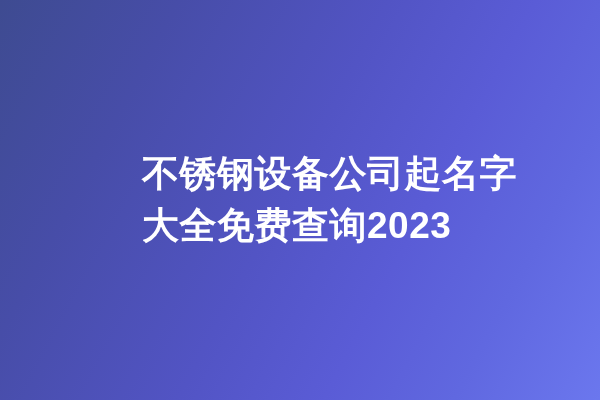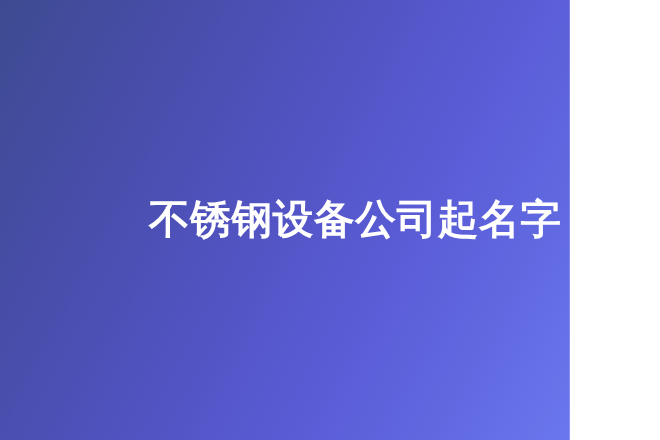--- a/index.html
+++ b/index.html
@@ -9,36 +9,36 @@
 
   body {
     width: 600px;
     height: 400px;
     overflow: hidden;
     font-family: "Liberation Sans", "DejaVu Sans", sans-serif;
   }
 
   #title-card {
     position: relative;
-    width: 518px;
+    width: 600px;
     height: 400px;
     box-sizing: border-box;
     
     background: linear-gradient(
       118deg,
       #3e4b91 0%,
       #474da8 22%,
       #5254c4 48%,
       #5a5cd6 66%,
       #6068e0 82%,
       #6b77ee 100%
     );
     display: flex;
     flex-direction: column;
-    align-items: center;
+    align-items: flex-start;
     justify-content: center;
     padding-left: 142px;
     padding-right: 14px;
   }
 
   .headline {
     margin: 0;
     padding: 0;
     color: #ffffff;
     font-size: 37px;
@@ -53,14 +53,15 @@
   .headline-line {
     display: block;
   }
 </style>
 </head>
 <body>
 
 <div id="title-card">
   <h1 class="headline">
     <span class="headline-line">不锈钢设备公司起名字</span>
+    <span class="headline-line">大全免费查询2023</span>
   </h1>
 </div>
 
 </body></html>

